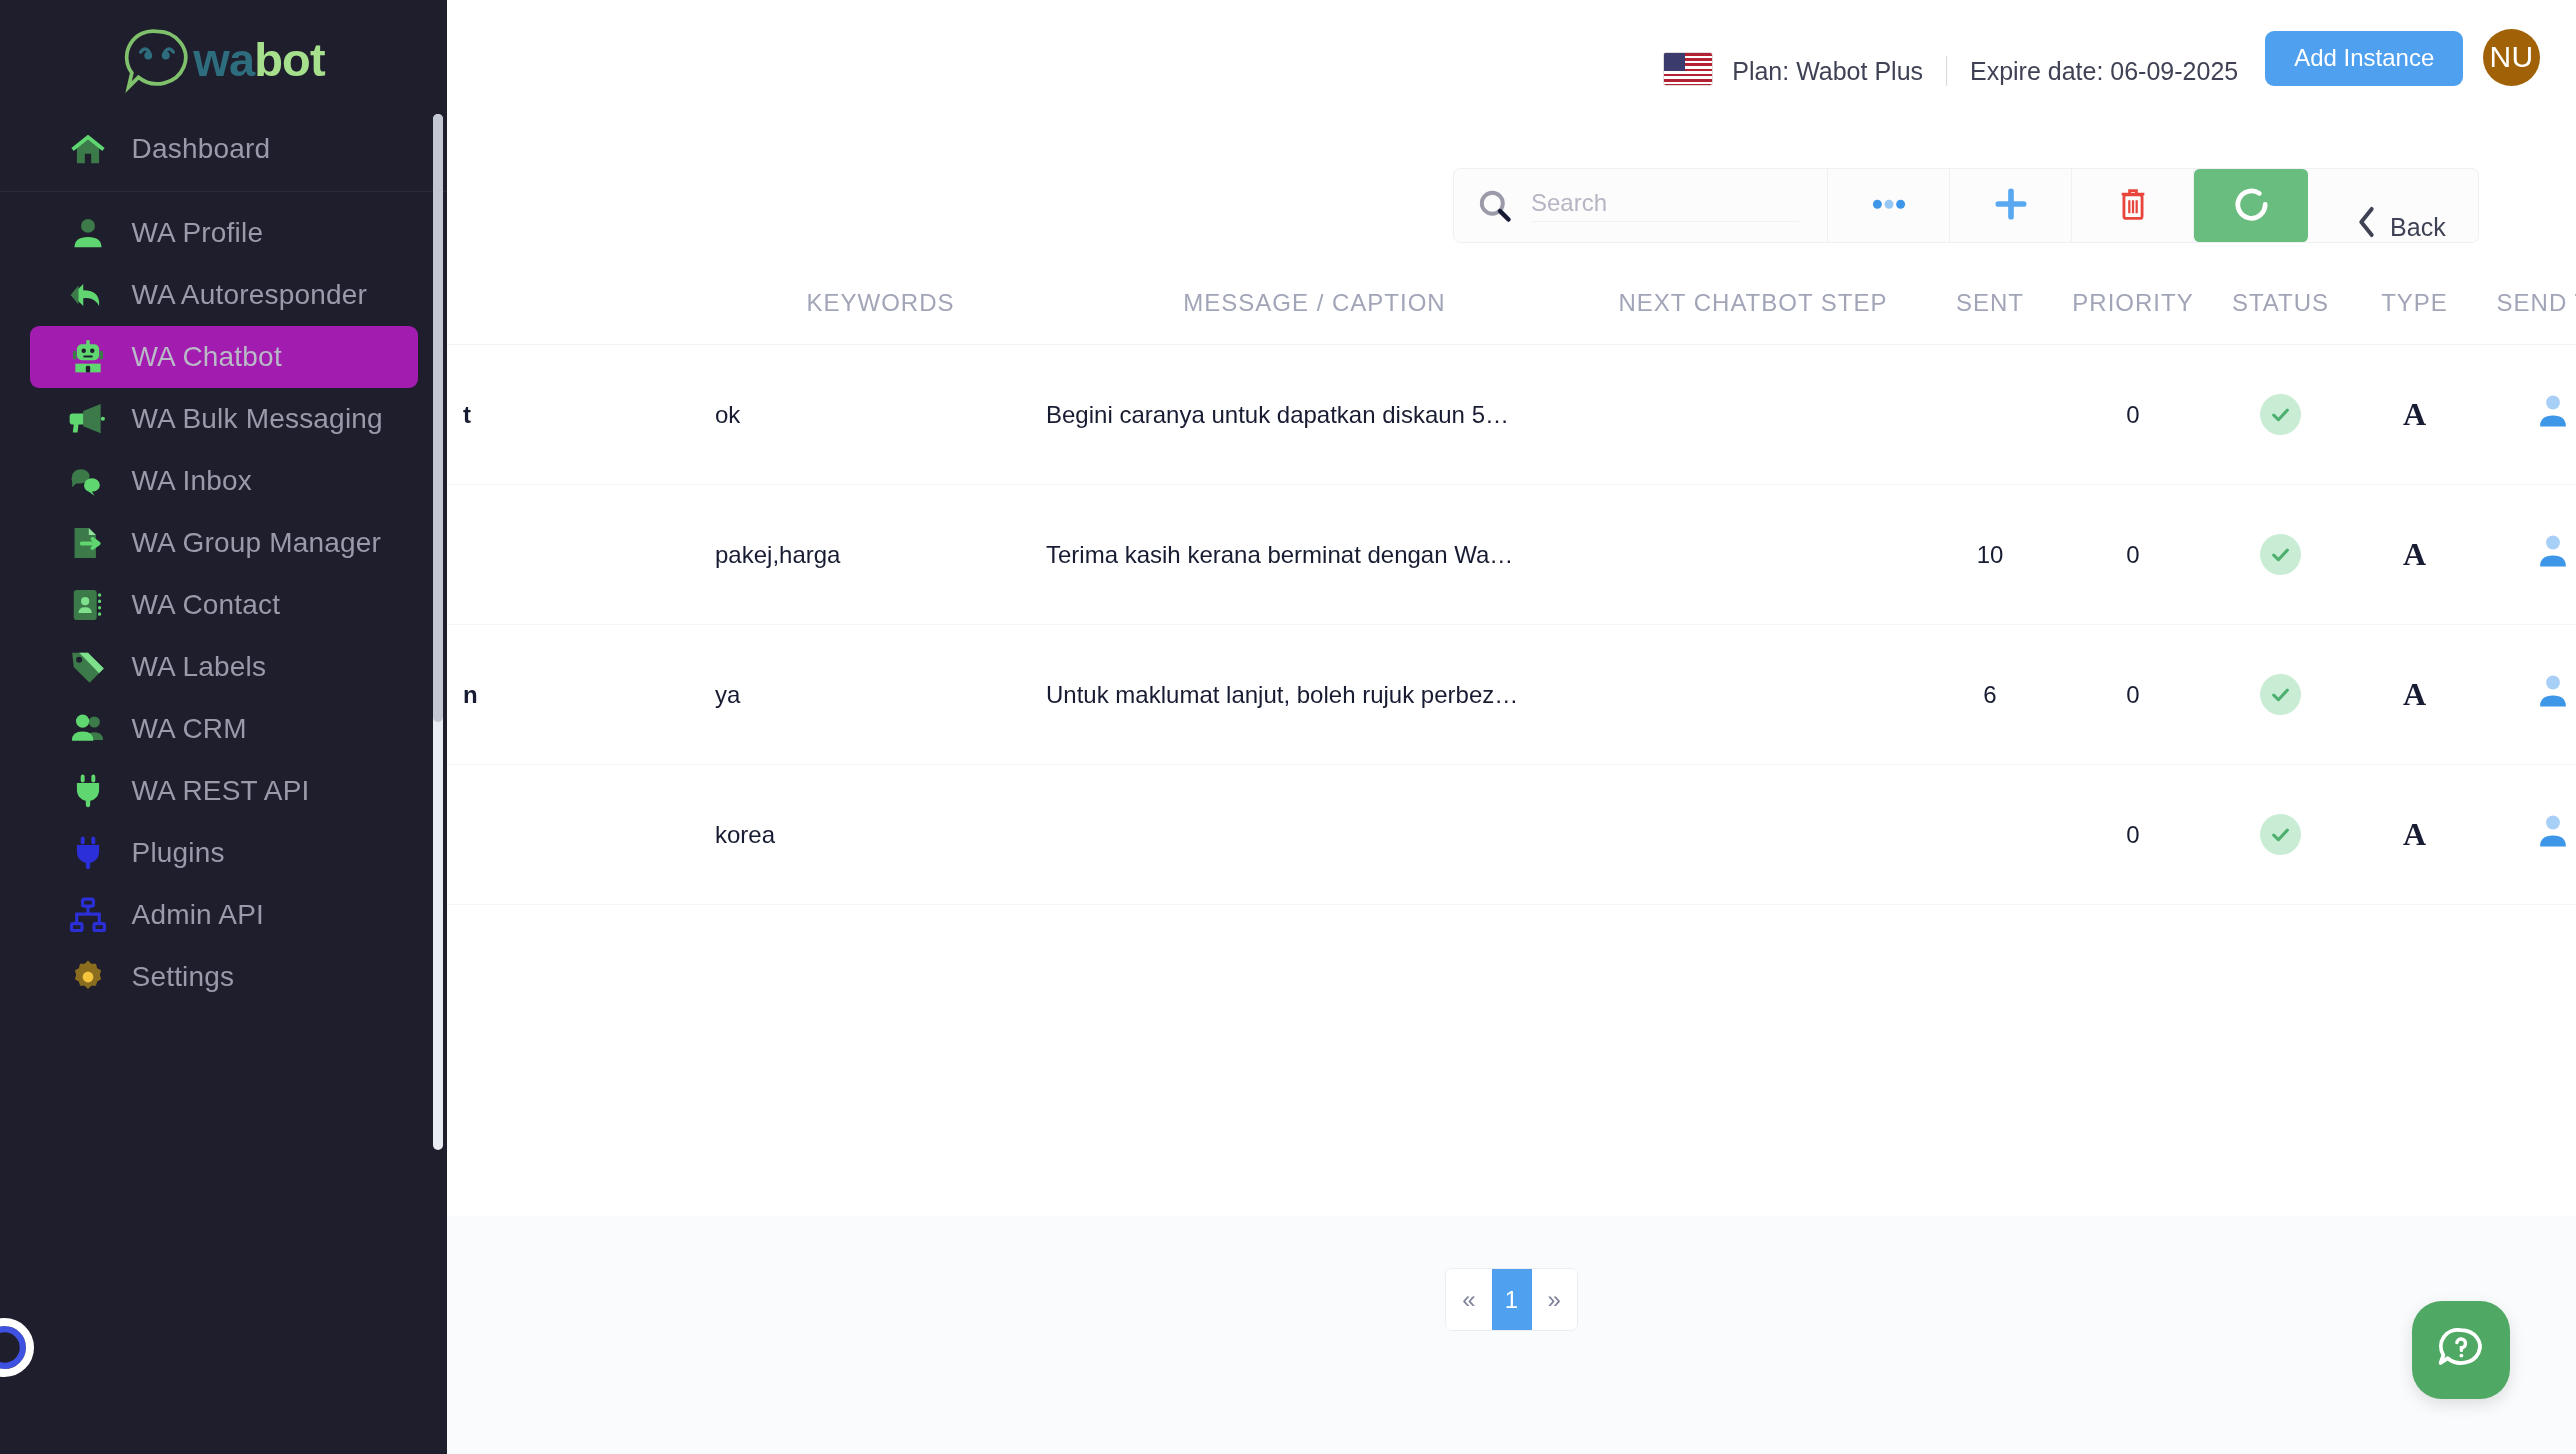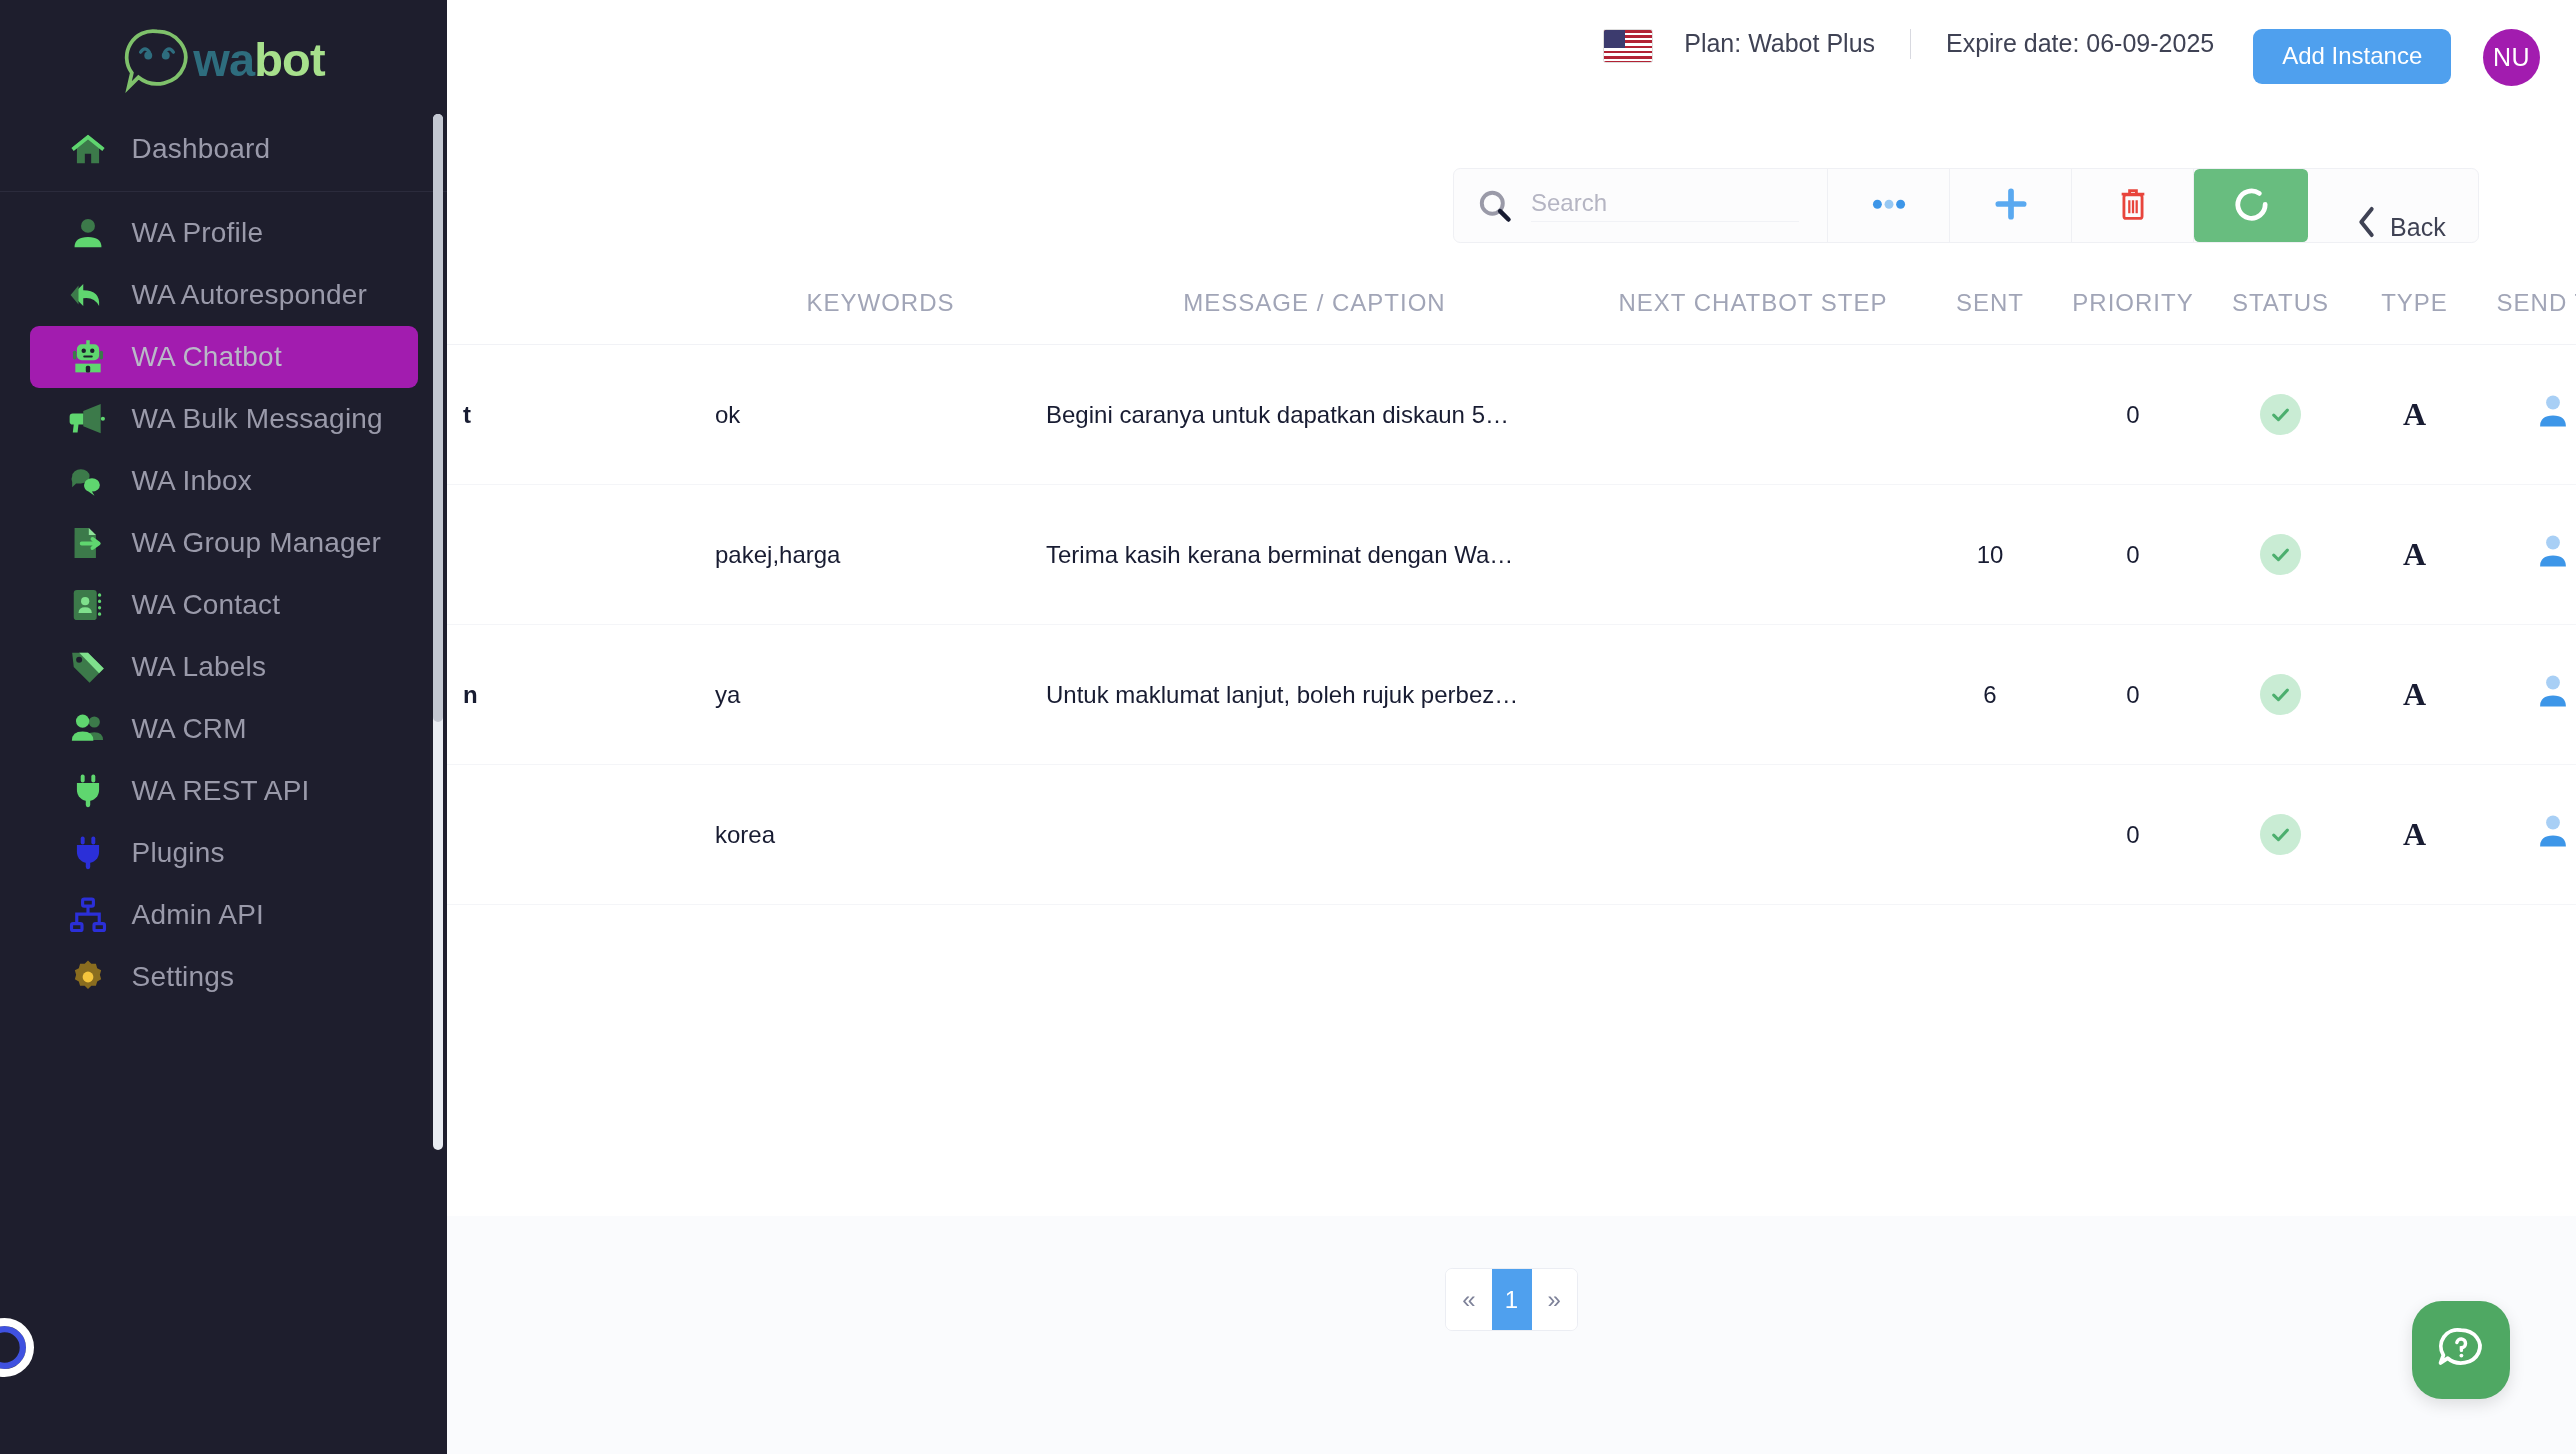--- a/index.html
+++ b/index.html
@@ -79,21 +79,21 @@
 
   
   #header {
     position: absolute; left: 0; top: 0;
     width: 2576px; height: 114px;
     background: #ffffff;
     display: flex; align-items: center; justify-content: flex-end;
     padding-right: 36px;
     z-index: 20;
   }
-  #header-right { display: flex; align-items: flex-start; gap: 12px; }
+  #header-right { display: flex; align-items: flex-end; gap: 0; }
   .flag {
     width: 50px; height: 34px; border-radius: 2.7px;
     overflow: hidden; position: relative;
     margin-right: 19.7px;
     background: #ffffff;
     border: 0.9px solid #ddd;
   }
   .flag .stripes { position: absolute; inset: 0;
     background: repeating-linear-gradient(
       to bottom, #b22234 0 2.6px, #ffffff 2.6px 5.2px); }
@@ -110,23 +110,23 @@
     margin-left: 27px;
     background: #4fa0ee; color: #ffffff;
     border: none; border-radius: 9px;
     height: 55px; padding: 4px 29px;
     font-size: 24px; cursor: pointer;
     font-family: "Liberation Sans", sans-serif;
   }
   #avatar {
     margin-left: 19.7px;
     width: 57px; height: 57px; border-radius: 50%;
-    background: #a21caf; color: #ffffff;
+    background: #a16207; color: #ffffff;
     display: flex; align-items: center; justify-content: center;
-    font-size: 25px; letter-spacing: 0.4px;
+    font-size: 30px; letter-spacing: 0.4px;
   }
 
   
   #main {
     position: absolute; left: 447px; top: 114px;
     width: 2045px; height: 1340px;
     background: #0369a1;
   }
   #card {
     position: absolute; left: 0; top: 0;

